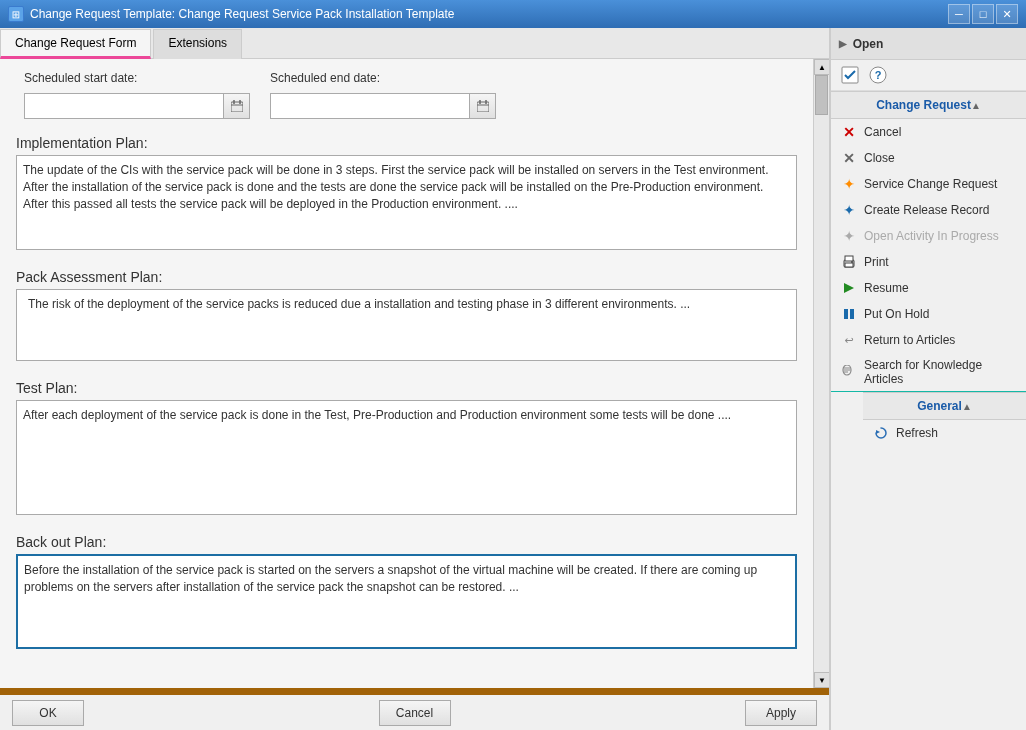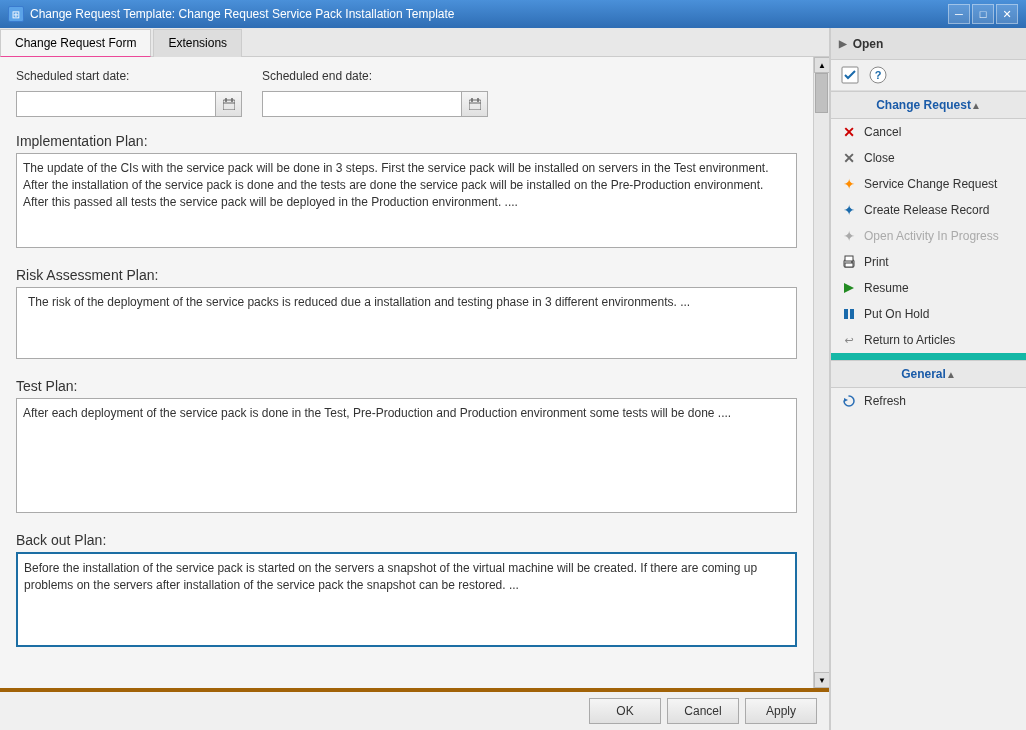--- a/index.html
+++ b/index.html
@@ -33,25 +33,25 @@
     
     .left-panel { flex: 1; display: flex; flex-direction: column; background: #f5f5f5; border-right: 1px solid #ccc; }
 
     
     .tab-bar { display: flex; background: #e8e8e8; border-bottom: 1px solid #ccc; }
     .tab {
       padding: 6px 14px; font-size: 12px; cursor: pointer;
       border: 1px solid #ccc; border-bottom: none; background: #ddd;
       margin-right: 2px; position: relative; top: 1px;
     }
-    .tab.active { background: #f5f5f5; border-bottom: 1px solid #ec4899; font-weight: normal; z-index: 1; }
+    .tab.active { background: #f5f5f5; border-bottom: 3px solid #ec4899; font-weight: normal; z-index: 1; }
 
     
     .form-content { flex: 1; overflow-y: auto; padding: 12px 16px; }
-    .form-row { display: flex; gap: 20px; margin-bottom: 16px; }
+    .form-row { display: flex; gap: 20px; margin-bottom: 16px; margin-left: 8px; }
     .form-group { display: flex; flex-direction: column; gap: 4px; }
     .form-group label { font-size: 12px; color: #333; }
     .date-input-group { display: flex; align-items: center; }
     .date-input {
       width: 200px; height: 26px; border: 1px solid #aaa;
       background: white; padding: 0 4px; font-size: 12px;
     }
     .date-btn {
       width: 26px; height: 26px; border: 1px solid #aaa; border-left: none;
       background: linear-gradient(to bottom, #f5f5f5, #e0e0e0);
@@ -74,21 +74,21 @@
     .form-content::-webkit-scrollbar-thumb { background: #bbb; }
 
     
     .scroll-area { display: flex; flex: 1; overflow: hidden; }
     .scroll-track { width: 16px; background: #e8e8e8; border-left: 1px solid #ccc; display: flex; flex-direction: column; }
     .scroll-thumb-area { flex: 1; position: relative; }
     .scroll-thumb { position: absolute; top: 0; left: 1px; right: 1px; height: 40px; background: #c0c0c0; border: 1px solid #aaa; }
     .scroll-arrow { width: 16px; height: 16px; background: #e0e0e0; border: 1px solid #bbb; display: flex; align-items: center; justify-content: center; font-size: 8px; cursor: pointer; }
 
     
-    .footer { height: 42px; background: #f0f0f0; border-top: 4px solid #a16207; display: flex; align-items: center; justify-content: flex-end; padding: 0 12px; gap: 6px; }
+    .footer { height: 42px; background: #f0f0f0; border-top: 7px solid #a16207; display: flex; align-items: center; justify-content: space-between; padding: 0 12px; gap: 6px; }
     .footer-btn {
       width: 72px; height: 26px; border: 1px solid #aaa;
       background: linear-gradient(to bottom, #f5f5f5, #e0e0e0);
       font-size: 12px; cursor: pointer; color: #333;
     }
 
     
     .right-panel { width: 196px; background: #f0f0f0; border-left: 1px solid #ccc; display: flex; flex-direction: column; }
     .tasks-header {
       height: 32px; background: #e0e0e0; border-bottom: 1px solid #ccc;
@@ -115,21 +115,21 @@
     .menu-item.disabled { color: #aaa; cursor: default; }
 
     .menu-icon { width: 16px; height: 16px; display: flex; align-items: center; justify-content: center; flex-shrink: 0; }
 
     
     .icon-red-x { color: #cc0000; font-weight: bold; font-size: 14px; }
     .icon-gray-x { color: #666; font-weight: bold; font-size: 14px; }
     .icon-star-orange { color: #ff8c00; font-size: 14px; }
     .icon-star-blue { color: #1a6aab; font-size: 14px; }
 
-    .general-section { border-top: 7px solid #14b8a6; }
+    .general-section { border-top: 1px solid #14b8a6; padding-left: 32px; }
   </style>
 </head>
 <body>
 
 <div class="title-bar">
   <div class="title-bar-left">
     <div class="title-bar-icon">⊞</div>
     <span class="title-bar-text">Change Request Template: Change Request Service Pack Installation Template</span>
   </div>
   <div class="title-bar-buttons">
@@ -182,21 +182,21 @@
             </div>
           </div>
         </div>
 
         <div class="section-block">
           <div class="section-label">Implementation Plan:</div>
           <textarea class="text-area" style="height: 95px;">The update of the CIs with the service pack will be done in 3 steps. First the service pack will be installed on servers in the Test environment. After the installation of the service pack is done and the tests are done the service pack will be installed on the Pre-Production environment. After this passed all tests the service pack will be deployed in the Production environment. ....</textarea>
         </div>
 
         <div class="section-block">
-          <div class="section-label">Risk Assessment Plan:</div>
+          <div class="section-label">Pack Assessment Plan:</div>
           <textarea class="text-area" style="height: 72px; padding-left: 11px;">The risk of the deployment of the service packs is reduced due a installation and testing phase in 3 different environments. ...</textarea>
         </div>
 
         <div class="section-block">
           <div class="section-label">Test Plan:</div>
           <textarea class="text-area" style="height: 115px;">After each deployment of the service pack is done in the Test, Pre-Production and Production environment some tests will be done ....</textarea>
         </div>
 
         <div class="section-block">
           <div class="section-label">Back out Plan:</div>
@@ -315,20 +315,31 @@
       <span>Put On Hold</span>
     </div>
 
     <div class="menu-item">
       <div class="menu-icon">
         <span style="color:#888; font-size:11px;">↩</span>
       </div>
       <span>Return to Articles</span>
     </div>
 
+    <div class="menu-item">
+      <div class="menu-icon">
+        <svg width="14" height="14" viewBox="0 0 14 14">
+          <ellipse cx="5" cy="5" rx="4" ry="5" fill="none" stroke="#888" stroke-width="1.2"></ellipse>
+          <line x1="2" y1="3" x2="8" y2="3" stroke="#888" stroke-width="1"></line>
+          <line x1="2" y1="5" x2="8" y2="5" stroke="#888" stroke-width="1"></line>
+          <line x1="2" y1="7" x2="6" y2="7" stroke="#888" stroke-width="1"></line>
+        </svg>
+      </div>
+      <span>Search for Knowledge Articles</span>
+    </div>
 
     <div class="general-section">
       <div class="section-header">
         <span class="section-header-text">General</span>
         <span class="section-header-arrow">▲</span>
       </div>
 
       <div class="menu-item">
         <div class="menu-icon">
           <svg width="14" height="14" viewBox="0 0 14 14">

